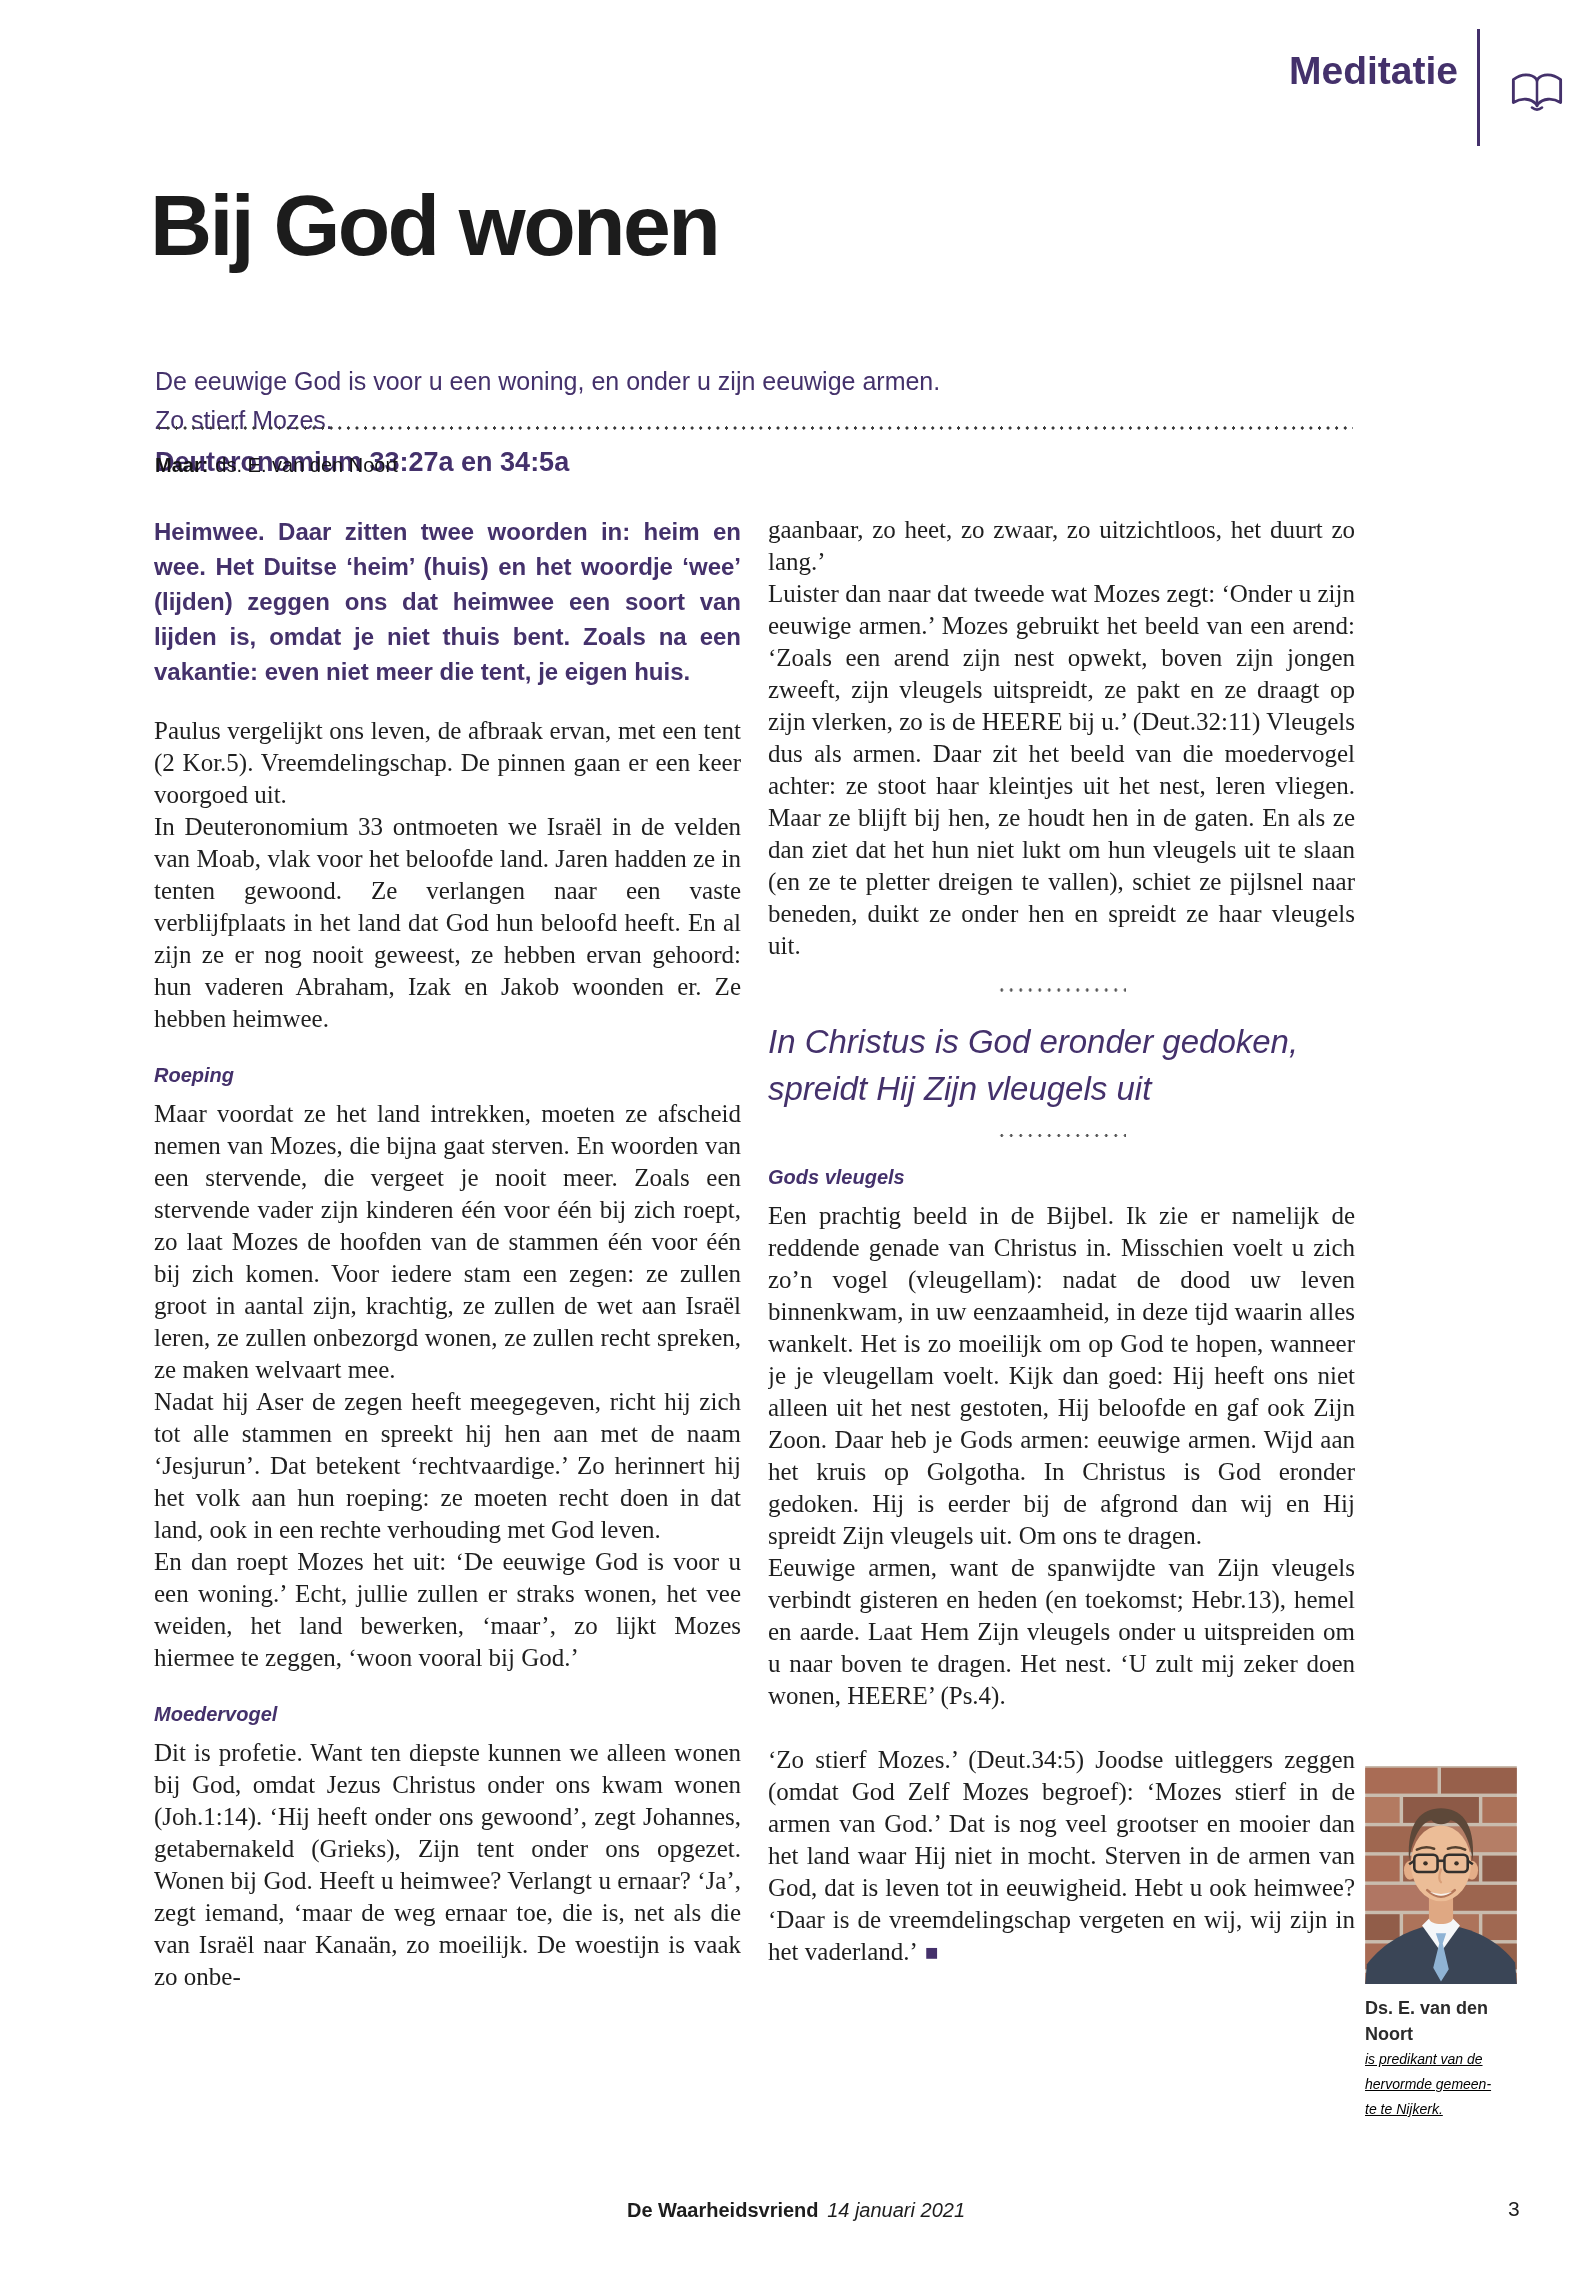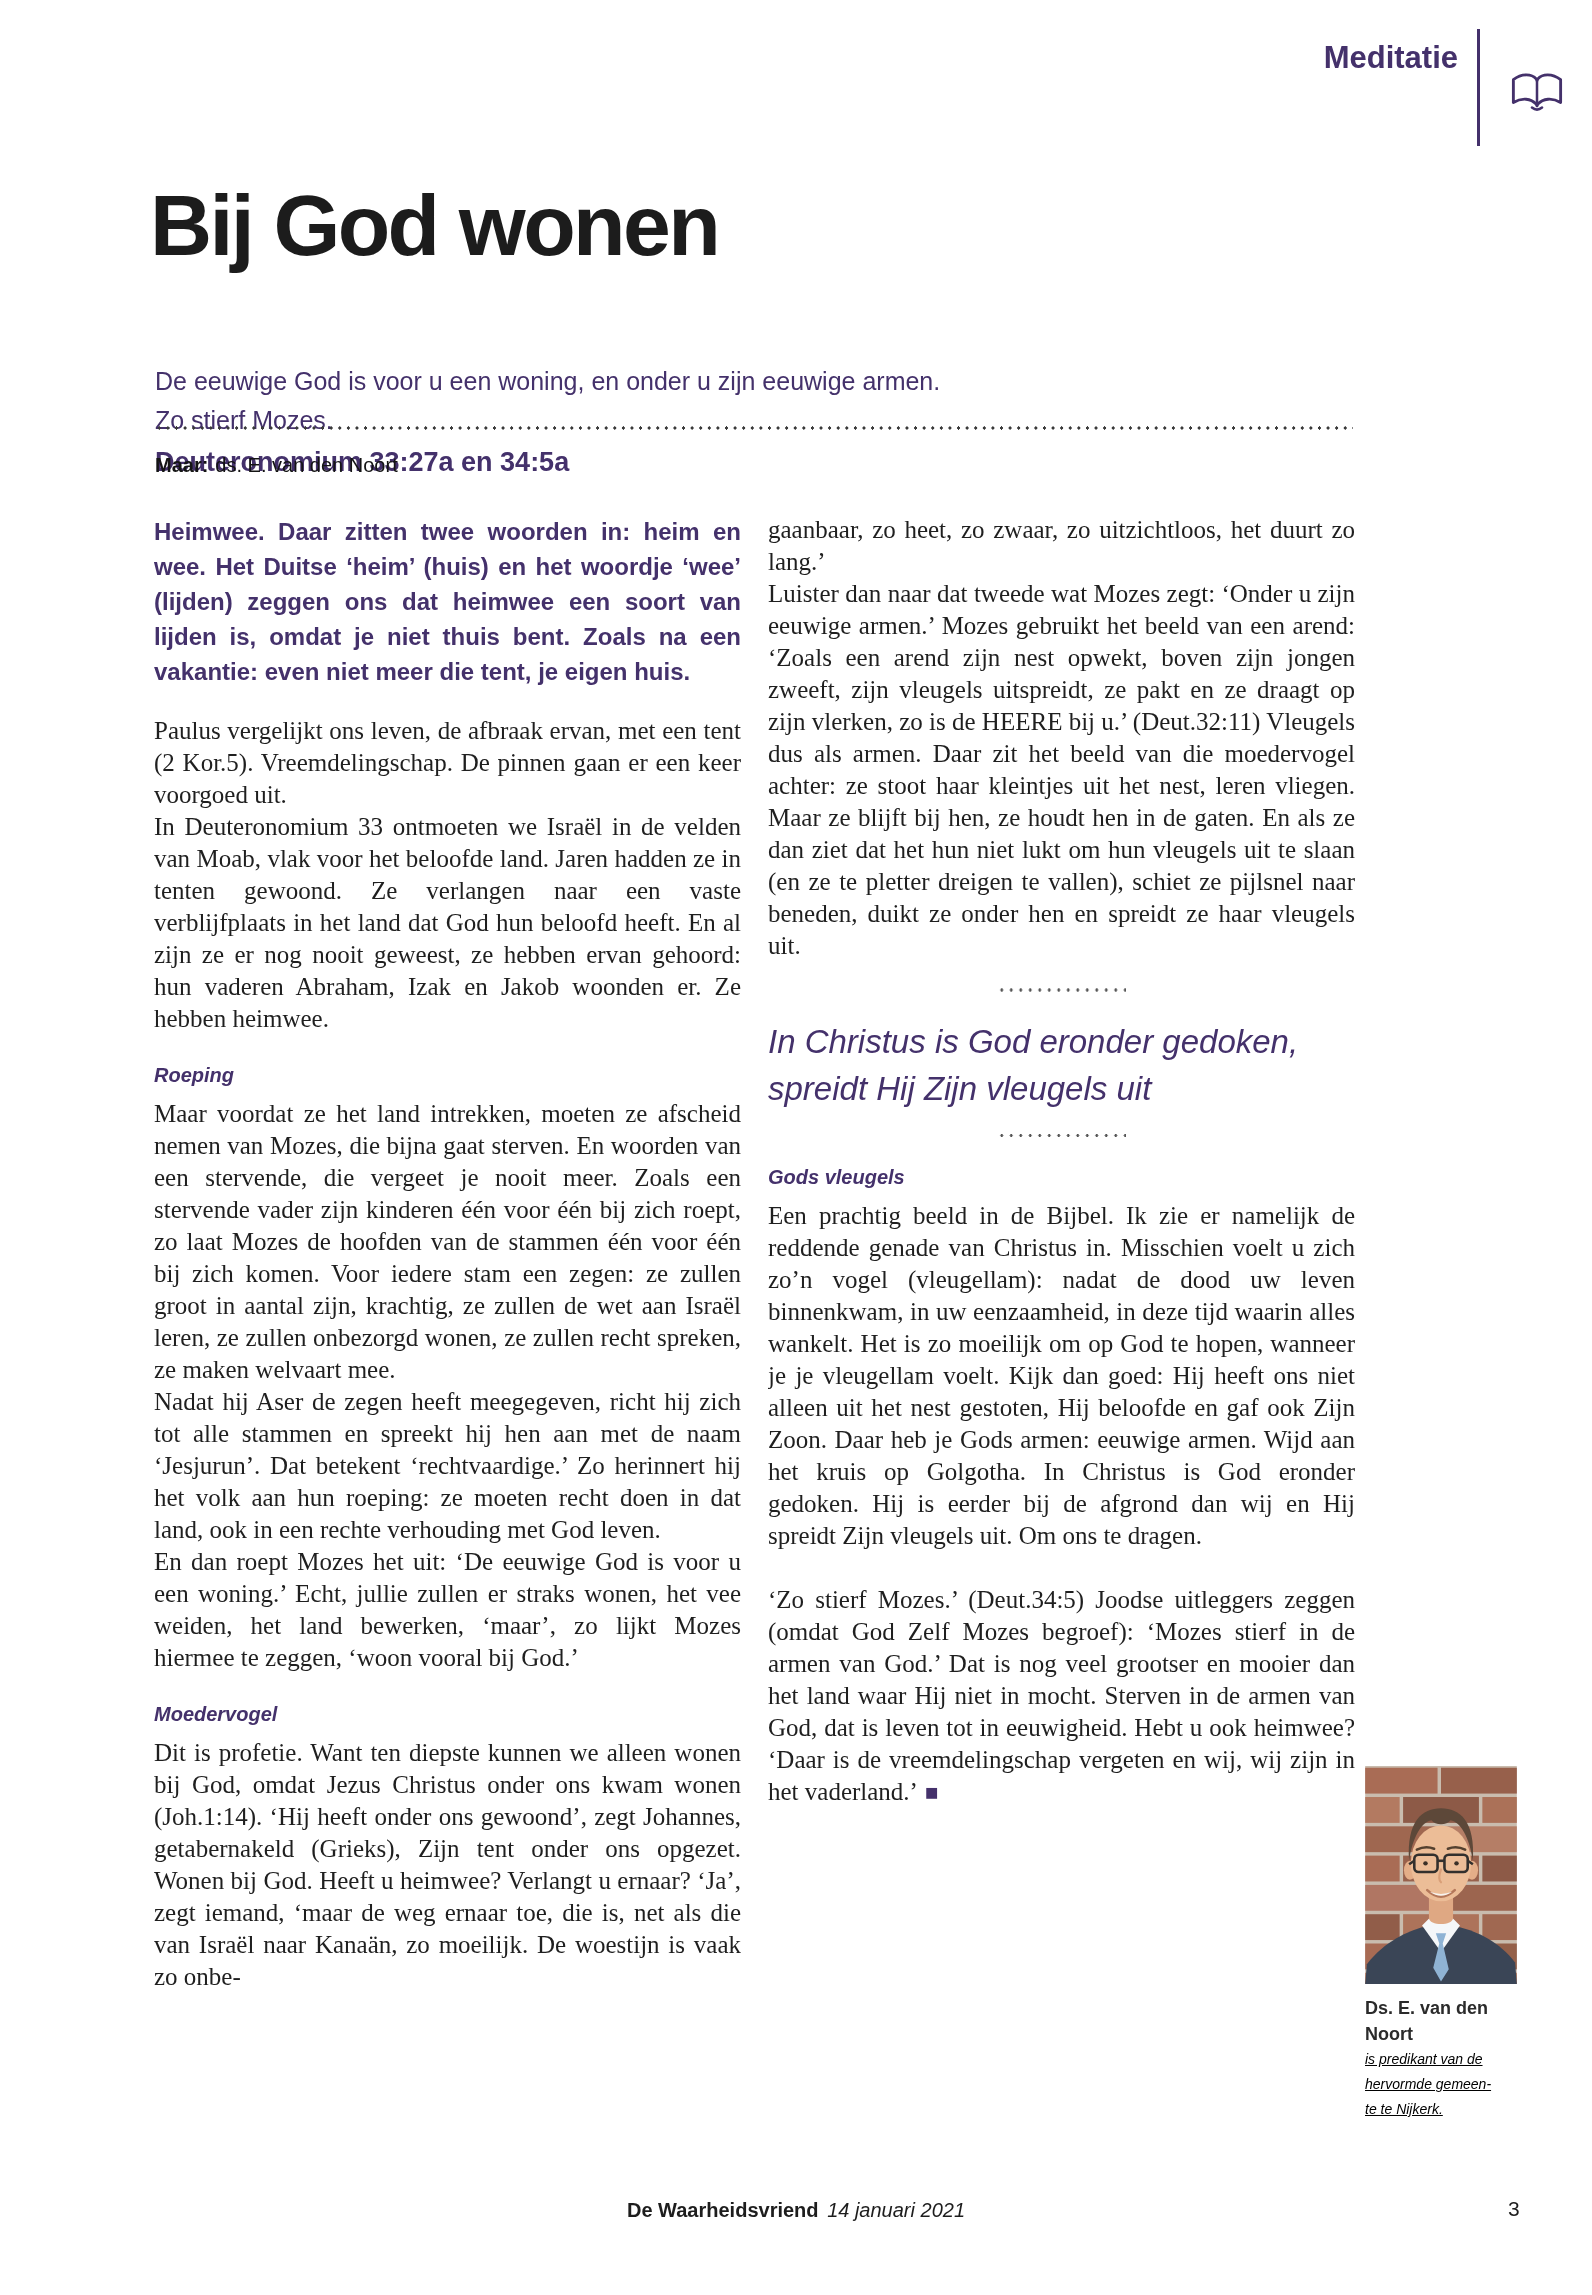--- a/index.html
+++ b/index.html
@@ -1,21 +1,21 @@
 <!DOCTYPE html>
 <html style="--accent: #44316B; --ink: #1F1F1F;font-size:14px"><head>
 <meta charset="utf-8">
 <style>
   html,body{margin:0;padding:0;background:#ffffff;}
   .page{position:relative;width:1592px;height:2295px;background:#ffffff;overflow:hidden;
         font-family:"Liberation Sans",sans-serif;}
   :root{--accent:#44316B;--ink:#1F1F1F;}
 
   
-  .rubric{position:absolute;top:40px;right:134px;font-size:31px;font-weight:700;color:var(--accent);}
+  .rubric{position:absolute;top:49px;right:134px;font-size:39px;font-weight:700;color:var(--accent);}
   .rubric-divider{position:absolute;left:1477px;top:29px;width:2.6px;height:117px;background:var(--accent);}
   .book-icon{position:absolute;left:1510px;top:69px;width:54px;height:45px;}
 
   
   .title{position:absolute;left:150px;top:178px;margin:0;font-size:86px;line-height:95px;
          font-weight:700;letter-spacing:-2.6px;color:#1c1c1c;}
   .subtitle{position:absolute;left:155px;top:316px;width:1122px;color:var(--accent);
             font-size:25px;line-height:39px;font-weight:500;margin-top:46px;}
   .scripture-ref{font-size:27px;font-weight:700;margin-top:2.6px;}
 
@@ -110,20 +110,21 @@
     <div class="pullquote">
       <div class="dotrule dr-top"></div>
       <div class="pq-line">In Christus is God eronder gedoken,</div>
       <div class="pq-line">spreidt Hij Zijn vleugels uit</div>
       <div class="dotrule dr-bottom"></div>
     </div>
     <div>
 
     <p class="blk-heading">Gods vleugels</p>
         <p class="blk-para">Een prachtig beeld in de Bijbel. Ik zie er namelijk de reddende genade van Christus in. Misschien voelt u zich zo’n vogel (vleugellam): nadat de dood uw leven binnenkwam, in uw eenzaamheid, in deze tijd waarin alles wankelt. Het is zo moeilijk om op God te hopen, wanneer je je vleugellam voelt. Kijk dan goed: Hij heeft ons niet alleen uit het nest gestoten, Hij beloofde en gaf ook Zijn Zoon. Daar heb je Gods armen: eeuwige armen. Wijd aan het kruis op Golgotha. In Christus is God eronder gedoken. Hij is eerder bij de afgrond dan wij en Hij spreidt Zijn vleugels uit. Om ons te dragen.</p>
+        <p class="blk-para">Eeuwige armen, want de spanwijdte van Zijn vleugels verbindt gisteren en heden (en toekomst; Hebr.13), hemel en aarde. Laat Hem Zijn vleugels onder u uitspreiden om u naar boven te dragen. Het nest. ‘U zult mij zeker doen wonen, HEERE’ (Ps.4).</p>
         <p class="blk-para-gap">‘Zo stierf Mozes.’ (Deut.34:5) Joodse uitleggers zeggen (omdat God Zelf Mozes begroef): ‘Mozes stierf in de armen van God.’ Dat is nog veel grootser en mooier dan het land waar Hij niet in mocht. Sterven in de armen van God, dat is leven tot in eeuwigheid. Hebt u ook heimwee? ‘Daar is de vreemdelingschap vergeten en wij, wij zijn in het vaderland.’<span class="endmark">■</span></p>
       </div>
   </div>
 
   <figure class="photo">
     <svg viewBox="0 0 176 253" width="152" height="218">
 
       <rect x="0" y="0" width="176" height="253" fill="#c9bcae"></rect>
       <rect x="0" y="2" width="84" height="30" fill="#a96c55"></rect>
         <rect x="88" y="2" width="88" height="30" fill="#97604b"></rect>

